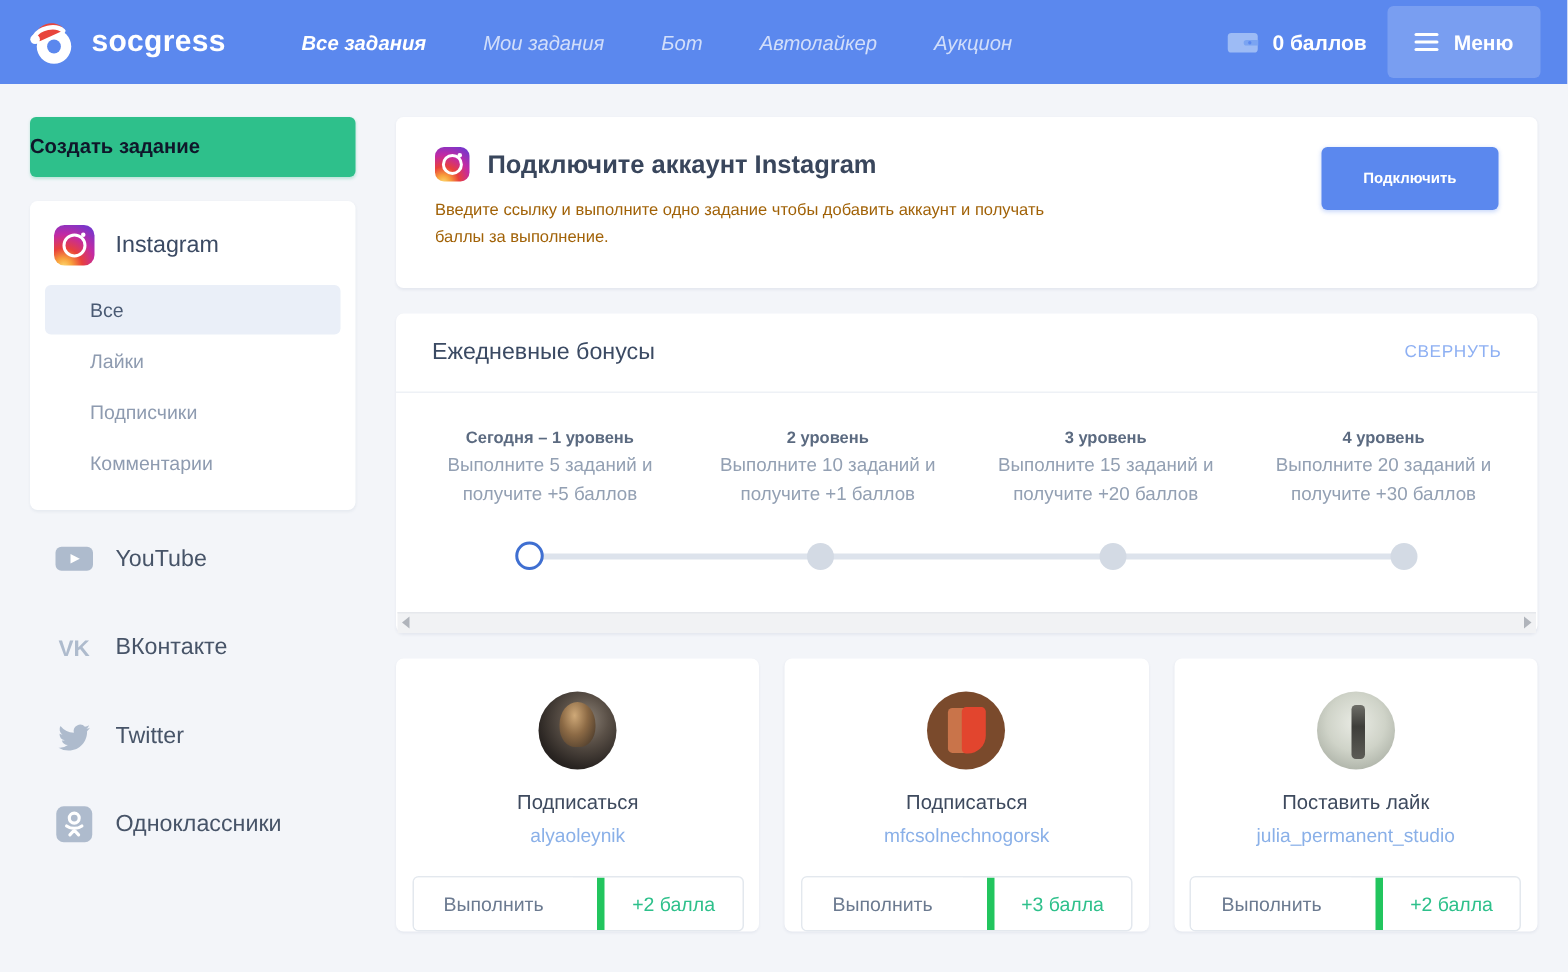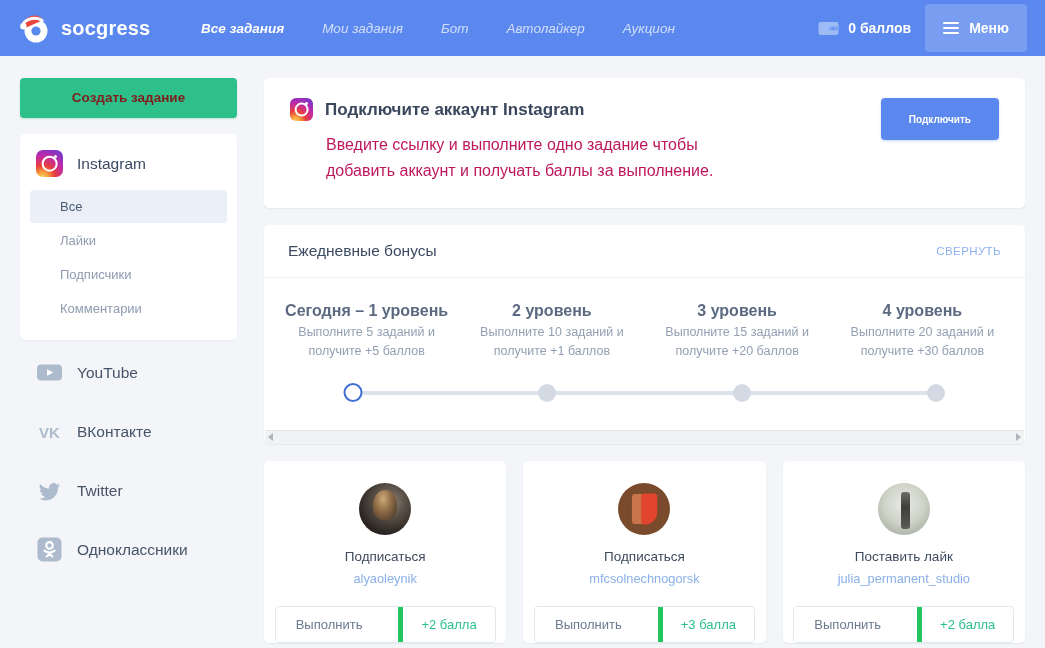--- a/index.html
+++ b/index.html
@@ -54,22 +54,22 @@
 
   
   .page { display: flex; padding: 22px 20px 0 20px; gap: 27px; }
   .sidebar { width: 217px; flex: 0 0 217px; }
   .content { flex: 1 1 auto; min-width: 0; }
 
   
   .create-btn {
     display: block; width: 100%;
     background: #2ec08b;
-    color: #7f1d1d; font-size: 13.5px; font-weight: bold;
-    text-align: center;
+    color: #0f172a; font-size: 13.5px; font-weight: bold;
+    text-align: left;
     line-height: 40px; height: 40px;
     border-radius: 4px; border: none;
     cursor: pointer;
     box-shadow: 0 1px 2px rgba(46,192,139,.28);
   }
   .net-card {
     background: #fff;
     border-radius: 5px;
     margin-top: 16px;
     padding: 14px 0 14px 0;
@@ -117,21 +117,21 @@
     box-shadow: 0 1px 2px rgba(40,60,110,.07);
   }
   .connect-card {
     display: flex; align-items: flex-start;
     padding: 20px 26px 24px 26px;
   }
   .connect-left { flex: 1 1 auto; }
   .connect-title-row { display:flex; align-items:center; gap: 12px; }
   .connect-title { font-size: 17px; font-weight: bold; color: #39465c; }
   .connect-desc {
-    margin-top: 11px; font-size: 16px; color: #be185d; line-height: 1.62; max-width: 430px; margin-left: 36px;
+    margin-top: 11px; font-size: 11px; color: #a16207; line-height: 1.62; max-width: 430px;
   }
   .connect-btn {
     background: #5b88ee; color: #fff;
     border: none; border-radius: 4px;
     font-size: 10px; font-weight: bold;
     padding: 0 28px; height: 42px;
     margin-top: 0;
     cursor: pointer;
     box-shadow: 0 1px 3px rgba(91,136,238,.32);
   }
@@ -142,21 +142,21 @@
     display:flex; align-items:center; justify-content: space-between;
     padding: 17px 24px 17px 24px;
     border-bottom: 1px solid #eef1f6;
   }
   .bonus-title { font-size: 15.5px; color: #3b4a63; }
   .collapse-link { font-size: 11.5px; color: #8eb0f3; letter-spacing: .4px; cursor: pointer; }
 
   .bonus-body { padding: 24px 10px 6px 10px; }
   .levels { display: flex; }
   .level { flex: 1 1 0; text-align: center; padding: 0 6px; }
-  .level-title { font-size: 16px; color: #5b6a80; font-weight: bold; }
+  .level-title { font-size: 11px; color: #5b6a80; font-weight: bold; }
   .level-desc { font-size: 12.5px; color: #93a0b3; line-height: 1.56; margin-top: 3px; }
 
   .track-wrap { position: relative; height: 46px; margin: 10px 24px 0 24px; }
   .track {
     position: absolute; left: 8%; right: 8%; top: 19px; height: 4px;
     background: #dde3ec; border-radius: 2px;
   }
   .dot {
     position: absolute; top: 12px; width: 18px; height: 18px; border-radius: 50%;
     background: #d3dae4; transform: translateX(-50%);

